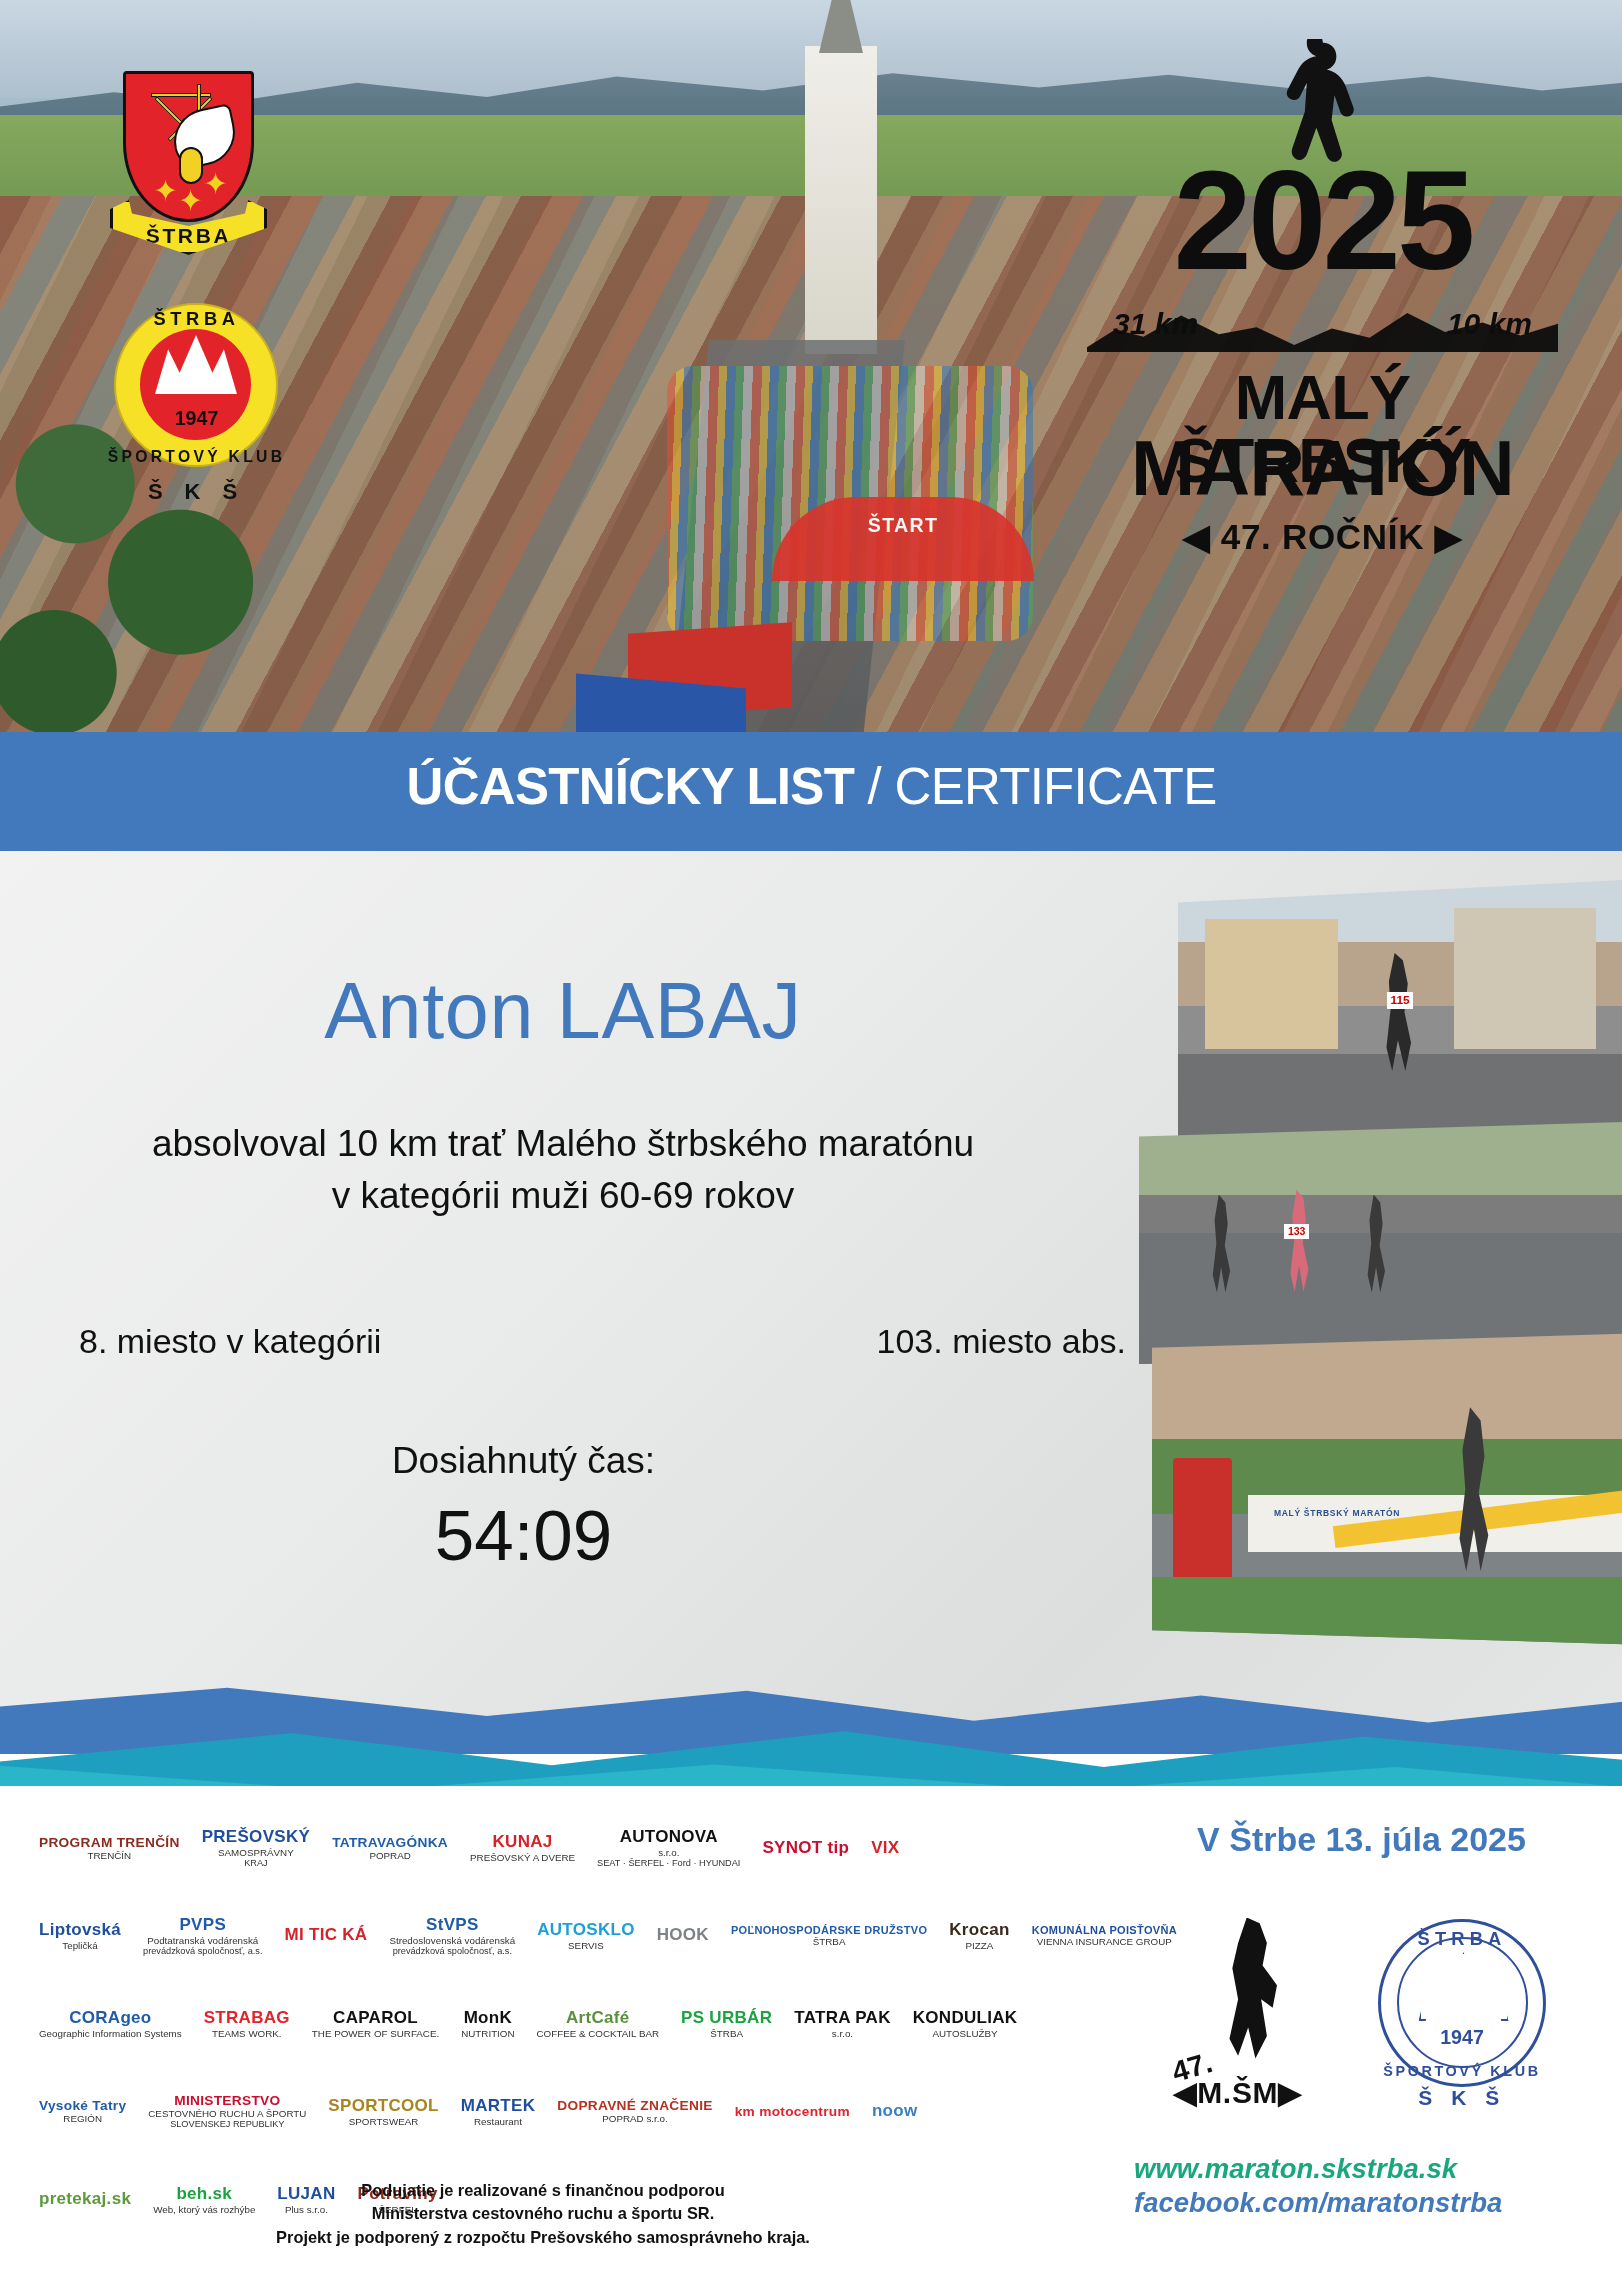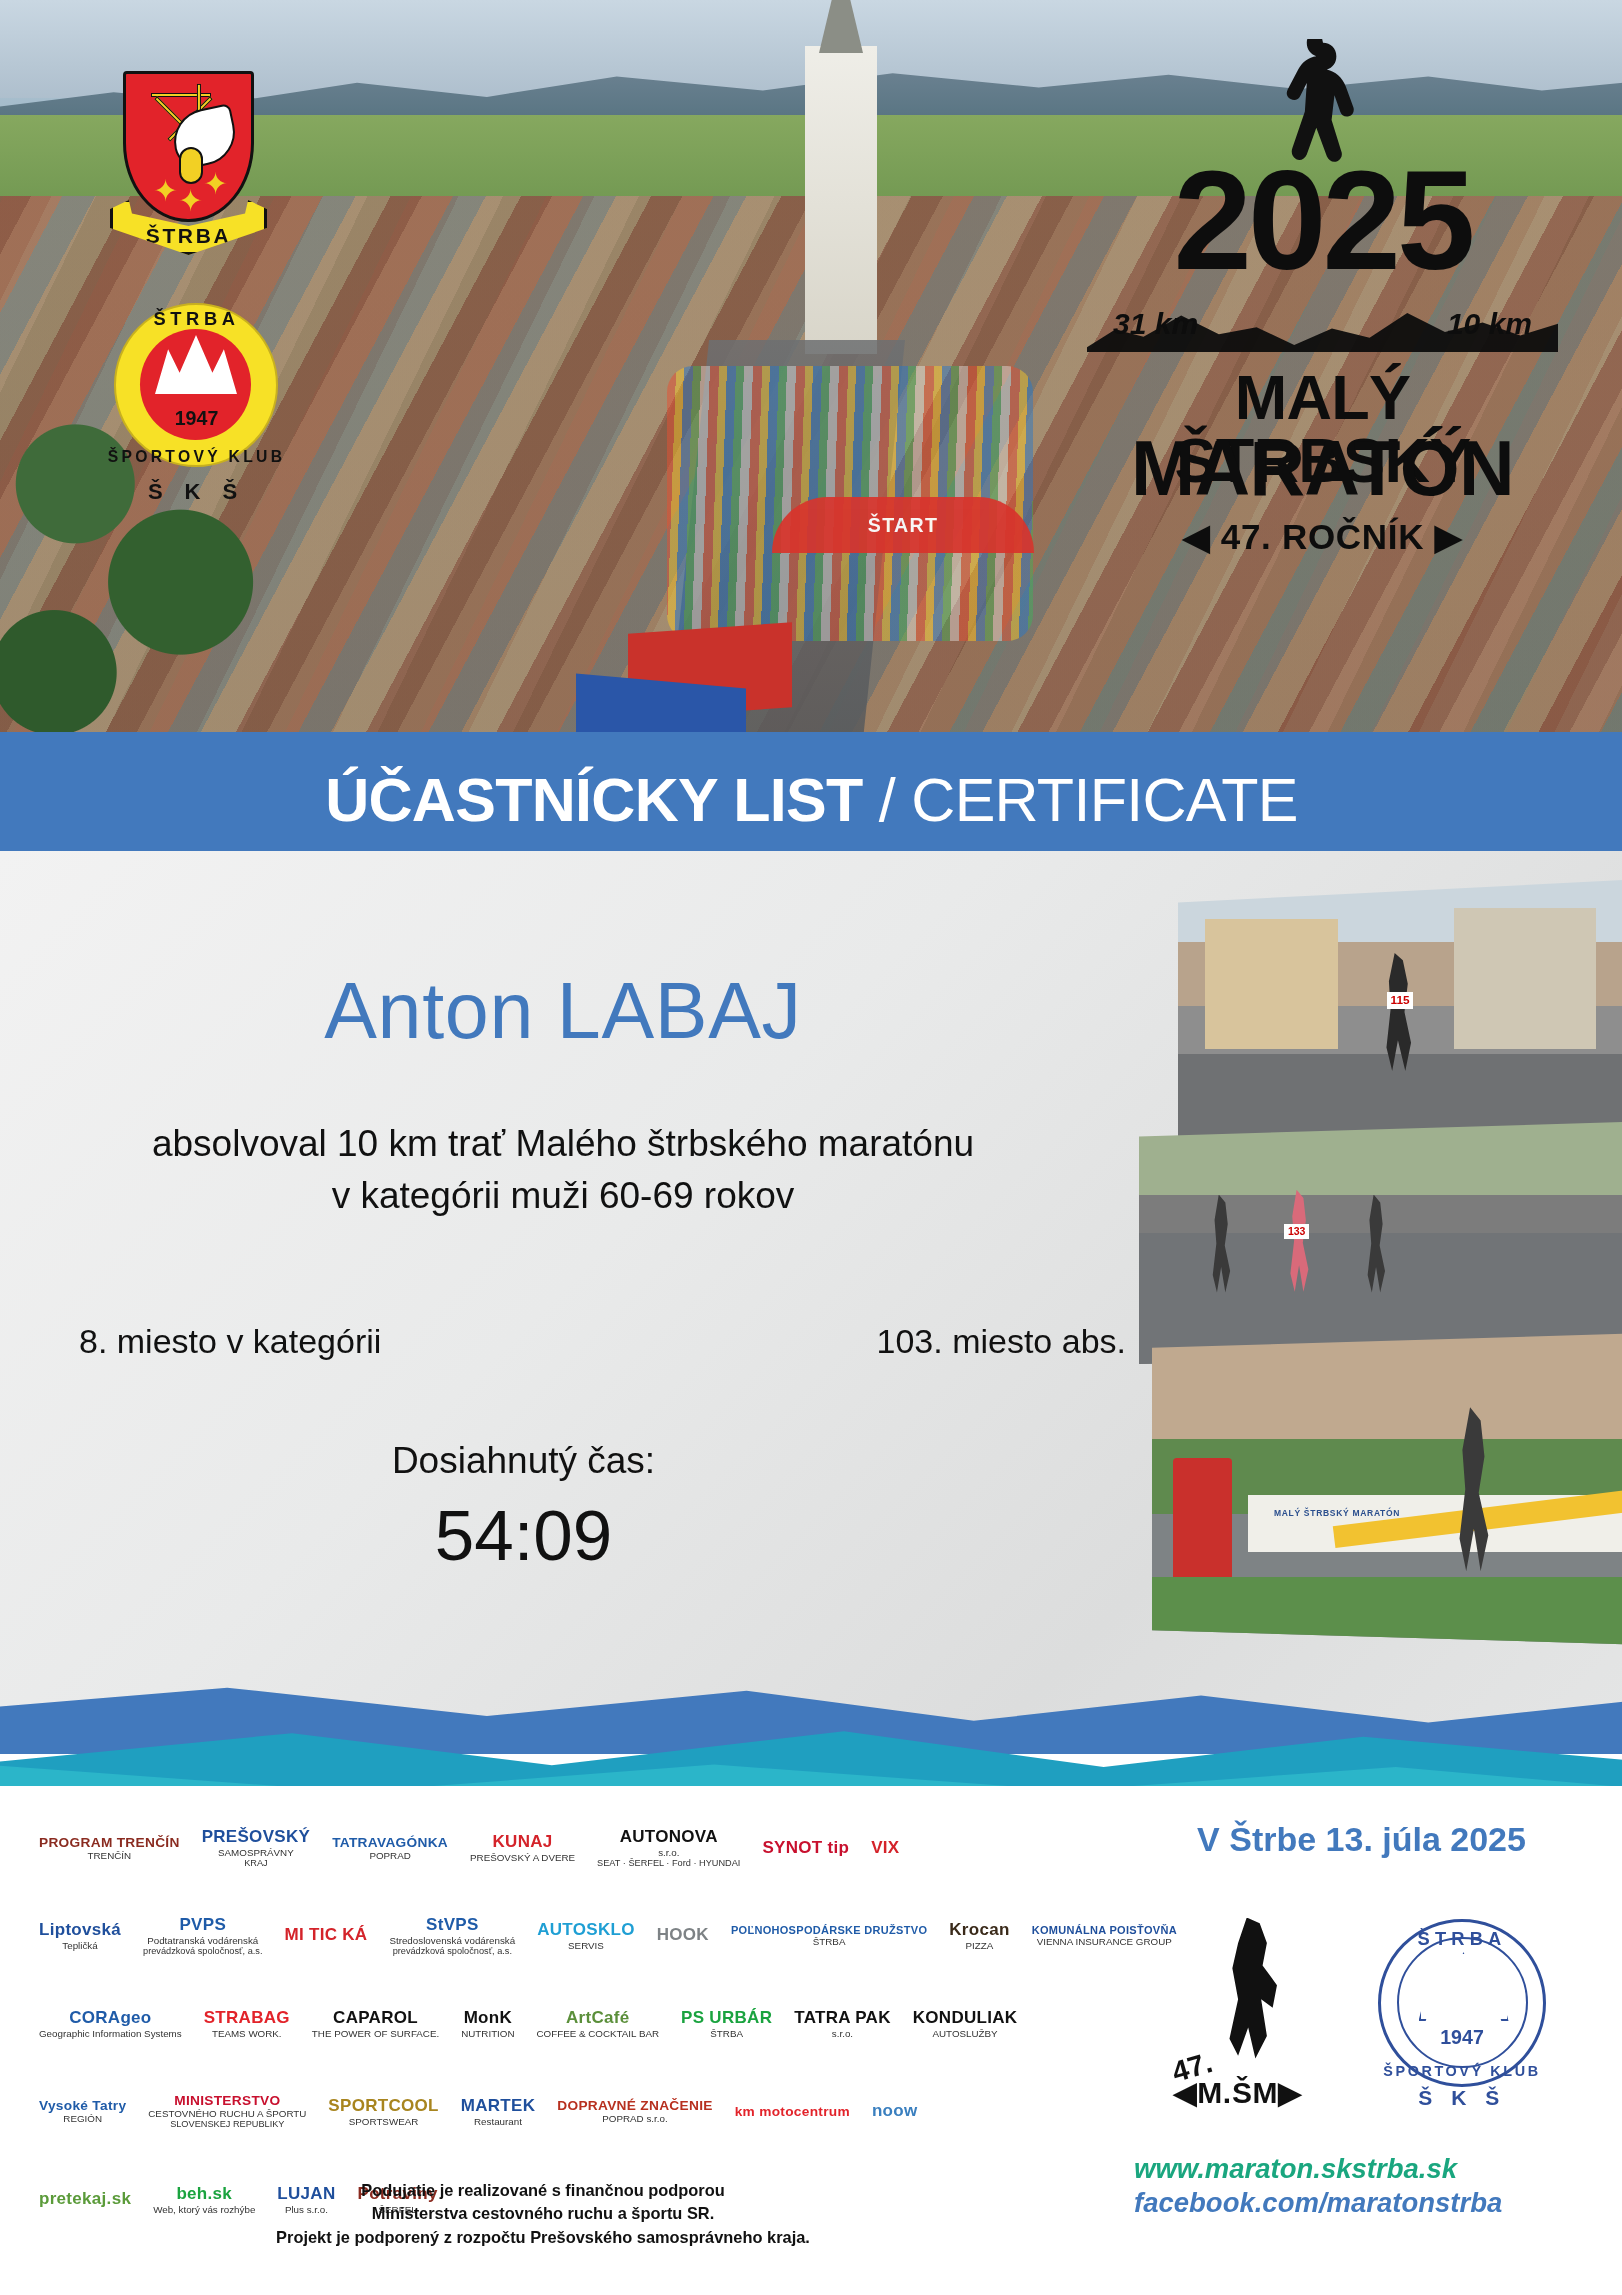--- a/index.html
+++ b/index.html
@@ -27,21 +27,21 @@
   .hero-crowd{position:absolute;left:667px;top:366px;width:366px;height:275px;
              background:repeating-linear-gradient(92deg,
                rgba(230,80,50,.5) 0 9.2px, rgba(250,200,40,.48) 9.2px 17px,
                rgba(40,120,200,.48) 17px 26px, rgba(60,180,90,.45) 26px 34px,
                rgba(240,240,240,.4) 34px 43px);border-radius:26px;filter:blur(0.7px);}
   .hero-church{position:absolute;left:805px;top:46px;width:72px;height:308px;
              background:linear-gradient(#efeee8,#d8d5c9);}
   .hero-church:before{content:"";position:absolute;left:50%;top:-85px;margin-left:-22px;
              width:0;height:0;border-left:22px solid transparent;border-right:22px solid transparent;
              border-bottom:92px solid #8b8e86;}
-  .hero-arch{position:absolute;left:772px;top:497px;width:262px;height:56px;
+  .hero-arch{position:absolute;left:772px;top:497px;width:262px;height:84px;
              background:#d8342c;border-radius:131px 131px 0 0;opacity:.92;}
   .hero-arch span{position:absolute;left:50%;top:17px;transform:translateX(-50%);
              color:#fff;font-weight:bold;font-size:19.6px;letter-spacing:1.3px;}
   .hero-tent{position:absolute;left:628px;top:628px;width:164px;height:85px;
              background:#c9322b;transform:skewY(-4deg);}
   .hero-tent2{position:absolute;left:576px;top:681px;width:170px;height:79px;
              background:#2a56a8;transform:skewY(5deg);}
   .hero-trees{position:absolute;left:0;top:366px;width:301px;height:393px;
              background:radial-gradient(circle at 25% 30%, #3f6b3a 0 59px, transparent 60px),
                         radial-gradient(circle at 60% 55%, #33602f 0 72px, transparent 73px),
@@ -87,22 +87,22 @@
       font-style:italic;display:flex;justify-content:space-between;padding:0 26px;box-sizing:border-box;}
   .evt .mountains{position:absolute;left:0;right:0;top:254px;height:59px;background:#0d0d0d;
       clip-path:polygon(0 92%,6% 62%,12% 74%,20% 38%,28% 70%,36% 58%,44% 88%,52% 60%,60% 76%,68% 34%,76% 66%,84% 50%,92% 72%,100% 52%,100% 100%,0 100%);opacity:.95;}
   .evt .n1{position:absolute;left:0;right:0;top:327px;font-size:63px;font-weight:bold;letter-spacing:-0.7px;line-height:1;}
   .evt .n2{position:absolute;left:0;right:0;top:391px;font-size:77px;font-weight:bold;letter-spacing:-0.7px;line-height:1;}
   .evt .n3{position:absolute;left:0;right:0;top:478px;font-size:35px;font-weight:bold;letter-spacing:0.7px;}
   .evt .n3 i{font-style:normal;}
 
   
   .band{position:absolute;left:0;top:732px;width:1623px;height:131px;background:#4279bd;}
-  .band h1{margin:12px;position:absolute;left:0;right:0;top:21px;text-align:center;color:#fff;
-      font-size:61px;font-weight:bold;letter-spacing:-0.7px;white-space:nowrap;}
+  .band h1{margin:4px;position:absolute;left:0;right:0;top:21px;text-align:center;color:#fff;
+      font-size:51px;font-weight:bold;letter-spacing:-0.7px;white-space:nowrap;}
   .band h1 .thin{font-weight:normal;}
   .band-jag{position:absolute;left:0;top:843px;width:1623px;height:79px;background:#4279bd;
       clip-path:polygon(0 0,100% 0,100% 34%,97% 58%,95% 30%,92% 66%,89% 38%,86% 72%,83% 44%,80% 10%,
         77% 52%,74% 26%,71% 64%,68% 40%,65% 76%,62% 48%,59% 86%,56% 56%,53% 30%,50% 70%,47% 44%,
         44% 80%,41% 52%,38% 88%,35% 58%,32% 34%,29% 74%,26% 48%,23% 84%,20% 56%,17% 92%,14% 62%,
         11% 38%,8% 78%,5% 52%,2% 88%,0 60%);}
 
   
   .body-wrap{position:absolute;left:0;top:851px;width:1623px;height:877px;
       background:linear-gradient(135deg,#f2f2f2 0%,#e9eaea 40%,#dcdddd 75%,#e4e5e5 100%);}

